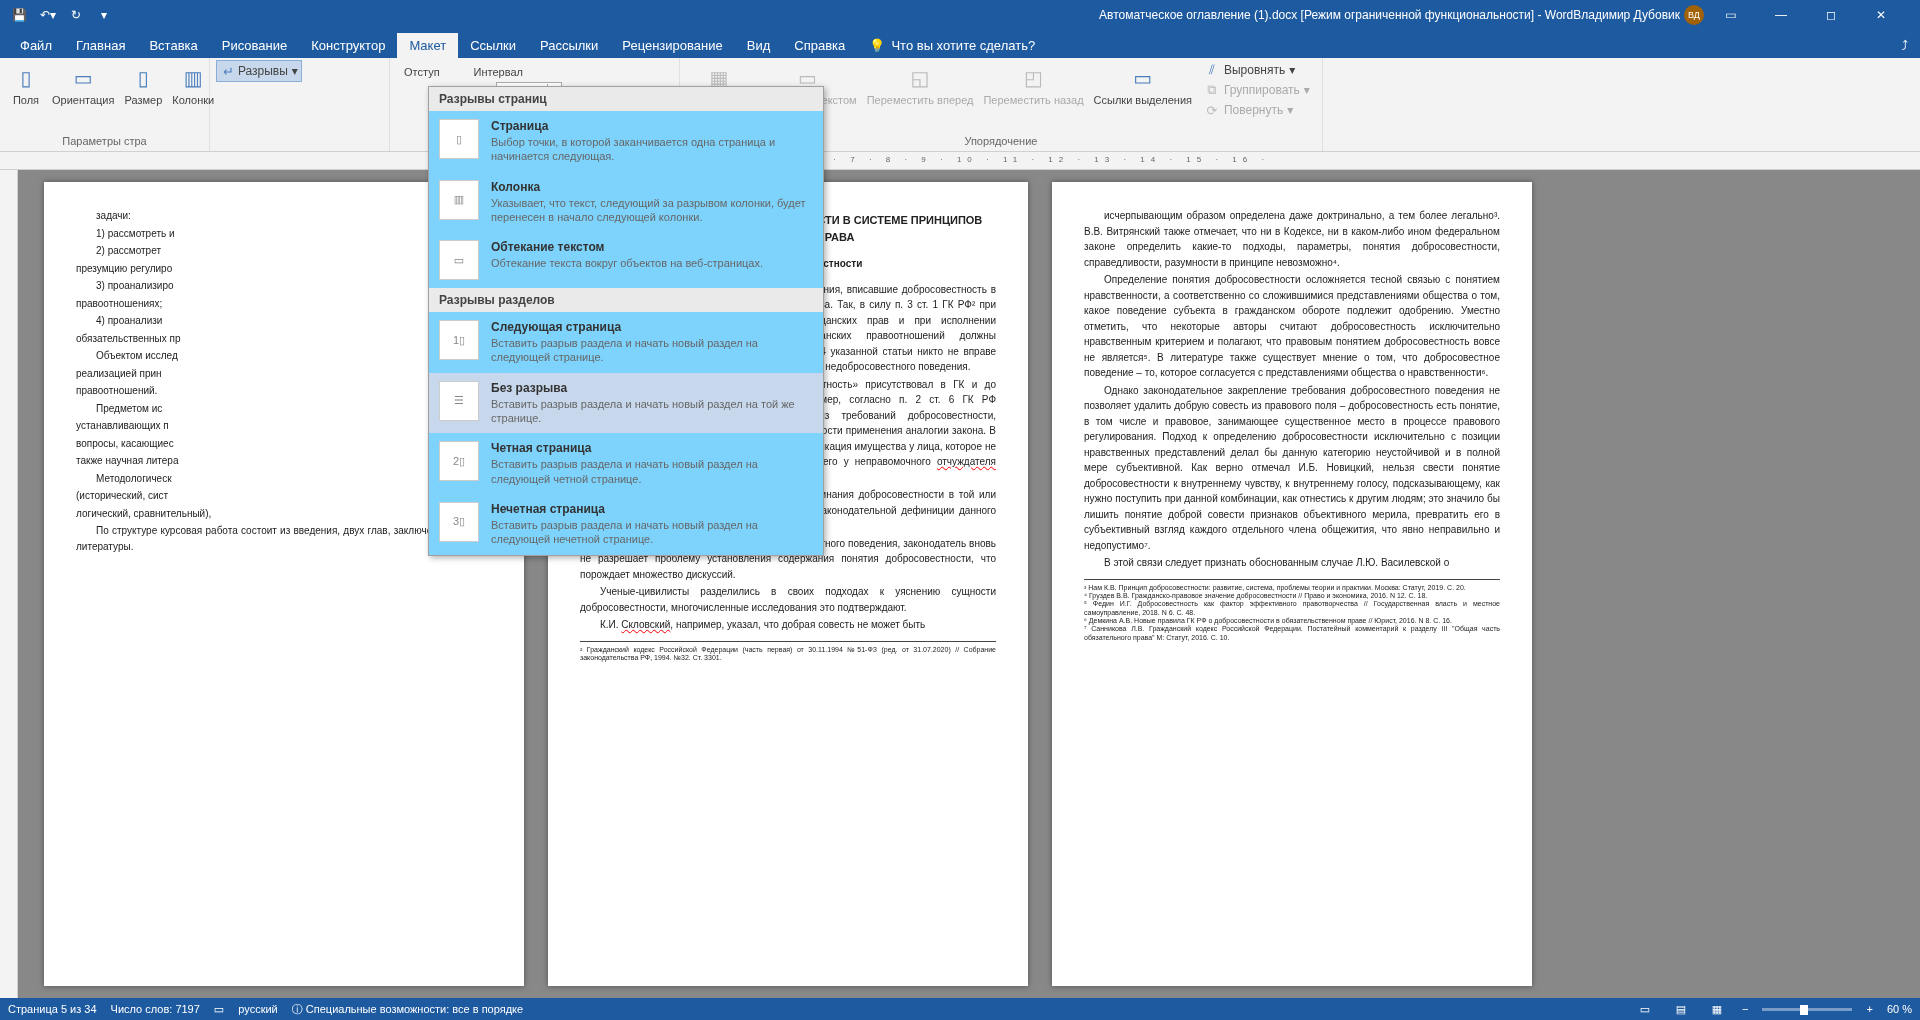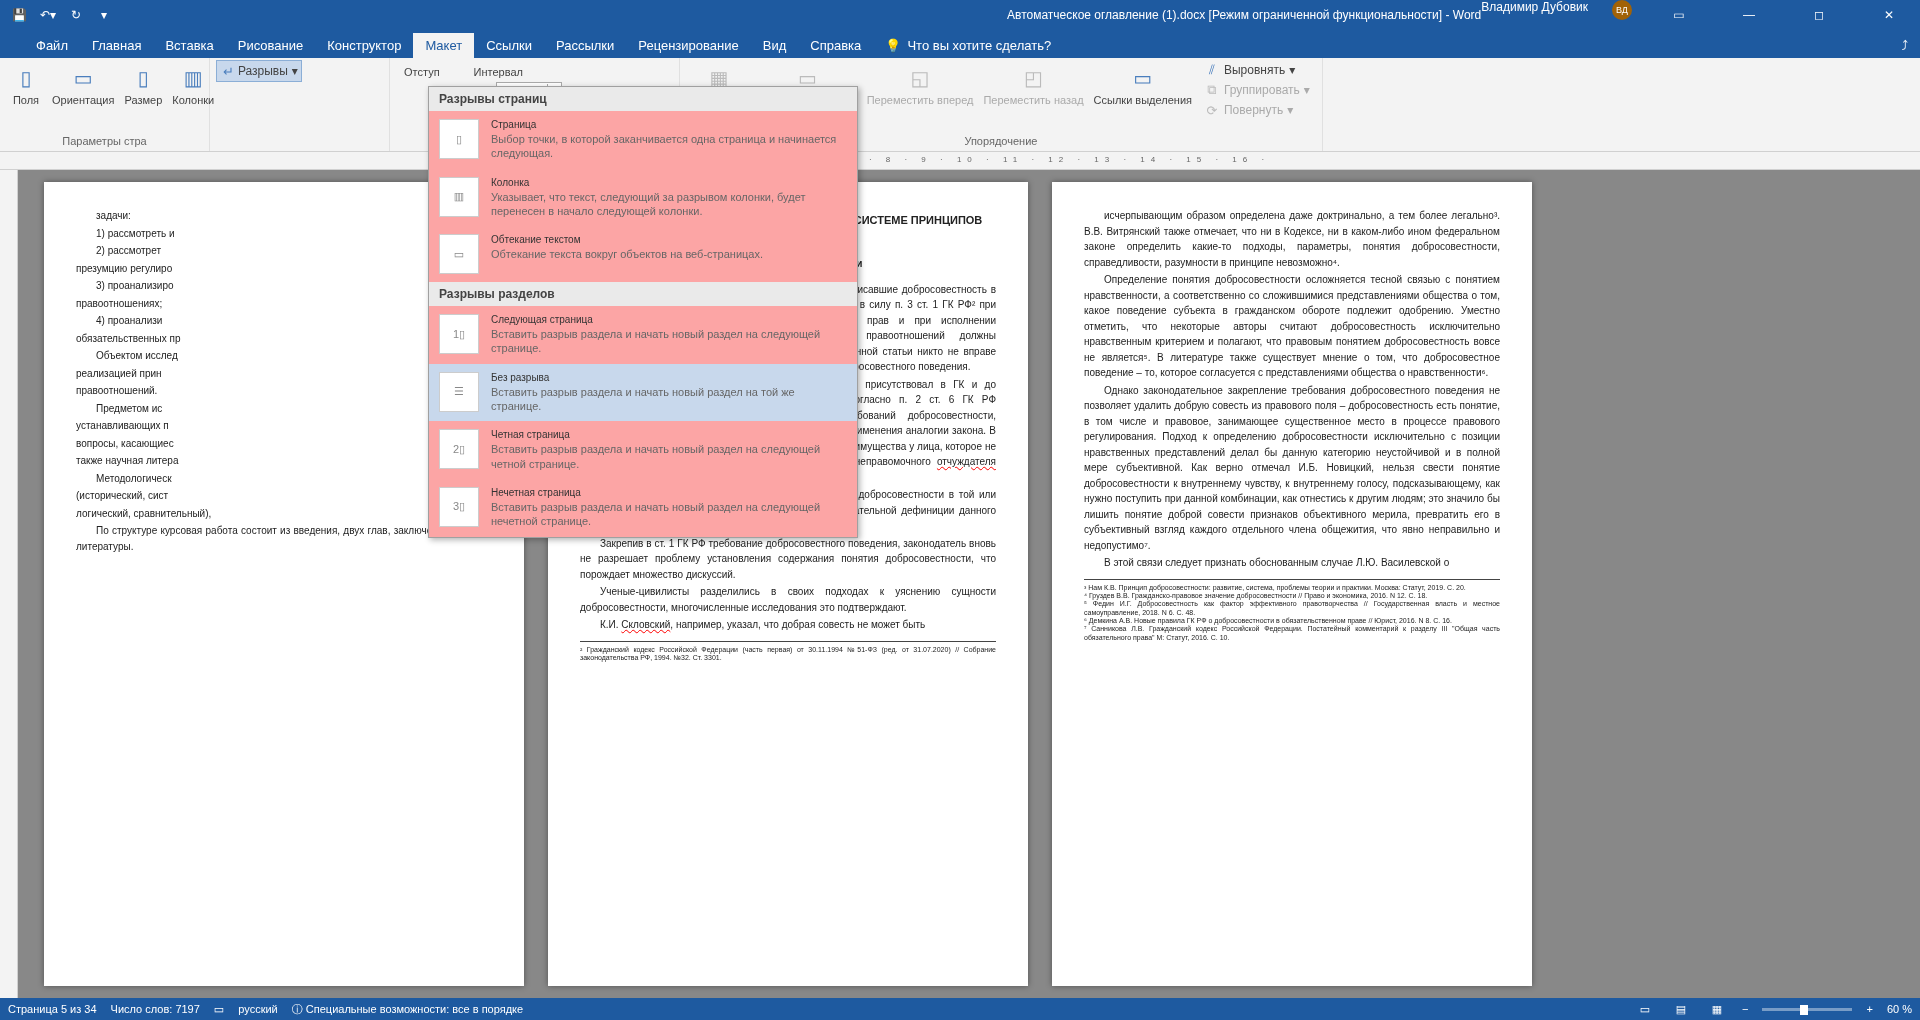--- a/index.html
+++ b/index.html
@@ -1,46 +1,46 @@
 <!DOCTYPE html>
 <html><head>
 <meta charset="utf-8">
 <style>
 *{margin:0;padding:0;box-sizing:border-box;font-family:'Segoe UI',Arial,sans-serif}
 body{background:#e6e6e6;overflow:hidden;width:1920px;height:1020px;position:relative}
 .titlebar{height:30px;background:#1e5aa0;color:#fff;display:flex;align-items:center;font-size:12px}
 .titlebar .qat{display:flex;gap:4px;padding-left:8px}
 .titlebar .qat .qbtn{width:24px;height:24px;display:flex;align-items:center;justify-content:center;cursor:pointer}
 .titlebar .title{flex:1;text-align:right}
-.titlebar .user{display:flex;gap:24px;padding-right:8px}
+.titlebar .user{display:flex;align-items:center;gap:4px;padding-right:16px}
 .titlebar .avatar{width:20px;height:20px;border-radius:50%;background:#a16207;display:flex;align-items:center;justify-content:center;font-size:9px}
 .titlebar .winbtn{width:46px;height:30px;display:flex;align-items:center;justify-content:center;cursor:pointer}
-.tabs{height:28px;background:#1e5aa0;display:flex;align-items:flex-end;padding-left:24px}
+.tabs{height:28px;background:#1e5aa0;display:flex;align-items:flex-end;padding-left:8px}
 .tabs .tab{padding:5px 12px;color:#fff;font-size:13px;cursor:pointer}
 .tabs .tab.active{background:#f3f3f3;color:#1e5aa0}
 .tabs .tell{display:flex;align-items:center;gap:6px;color:#fff;font-size:13px;padding:5px 12px}
 .tabs .spacer{flex:1}
 .tabs .share{color:#fff;padding:5px 12px;font-size:13px}
 .ribbon{height:94px;background:#f3f3f3;border-bottom:1px solid #d0d0d0;display:flex;position:relative}
 .rgroup{display:flex;flex-direction:column;justify-content:space-between;border-right:1px solid #e0e0e0;padding:2px 6px}
 .rgroup .label{font-size:11px;color:#666;text-align:center;padding-bottom:2px}
 .rgroup .btns{display:flex;gap:2px;align-items:flex-start}
 .rbtn{display:flex;flex-direction:column;align-items:center;padding:2px 4px;cursor:pointer;font-size:11px;color:#444}
 .rbtn .ico{width:32px;height:32px;display:flex;align-items:center;justify-content:center;font-size:20px;color:#4a7ebd}
 .rbtn.sm .ico{width:16px;height:16px;font-size:13px}
 .rbtn.sm{flex-direction:row;gap:4px;padding:2px 6px;font-size:12px}
 .rbtn.disabled{color:#aaa}
 .rbtn.disabled .ico{color:#bbb}
 .dropdown-open{background:#c8d8ec;border:1px solid #8baed6}
-.breaks-menu{position:absolute;top:28px;left:218px;width:430px;background:#fca5a5;border:1px solid #a0a0a0;box-shadow:2px 2px 6px rgba(0,0,0,0.3);z-index:100}
+.breaks-menu{position:absolute;top:28px;left:218px;width:396px;background:#7dd3fc;border:1px solid #a0a0a0;box-shadow:2px 2px 6px rgba(0,0,0,0.3);z-index:100}
 .breaks-menu .hdr{background:#eaeaea;padding:5px 10px;font-size:12px;font-weight:600;color:#444}
 .breaks-menu .item{display:flex;gap:12px;padding:8px 10px;cursor:pointer}
 .breaks-menu .item:hover,.breaks-menu .item.hover{background:#c8d8ec}
 .breaks-menu .item .iicon{width:40px;height:40px;flex-shrink:0;display:flex;align-items:center;justify-content:center;background:#fff;border:1px solid #ccc;font-size:11px;color:#888}
-.breaks-menu .item .txt .ttl{font-size:10px;font-weight:400;color:#333}
+.breaks-menu .item .txt .ttl{font-size:12px;font-weight:700;color:#333}
 .breaks-menu .item .txt .desc{font-size:11px;color:#666;line-height:1.3;margin-top:2px}
 .spinlbl{font-size:11px;color:#444;display:flex;align-items:center;gap:4px;padding:2px}
 .spinbox{display:flex;align-items:center;border:1px solid #aaa;background:#fff;height:20px}
 .spinbox input{border:none;width:50px;font-size:11px;padding:0 4px;outline:none}
 .spinbox .spinners{display:flex;flex-direction:column;border-left:1px solid #aaa}
 .spinbox .spinners span{font-size:7px;line-height:8px;padding:0 3px;cursor:pointer}
 .ruler-h{height:18px;background:#f3f3f3;border-bottom:1px solid #d0d0d0;font-size:8px;color:#666;position:relative;overflow:hidden}
 .ruler-v{width:18px;background:#f3f3f3;border-right:1px solid #d0d0d0;font-size:8px;color:#666;position:absolute;left:0;top:170px;bottom:22px}
 .canvas{position:absolute;left:18px;right:0;top:170px;bottom:22px;background:#888;overflow:hidden;display:flex;gap:24px;padding:12px 26px}
 .page{background:#fff;box-shadow:0 0 6px rgba(0,0,0,0.4);padding:24px 32px;font-size:10px;line-height:1.55;color:#222;font-family:'Times New Roman',serif;text-align:justify;flex:1;overflow:hidden}

